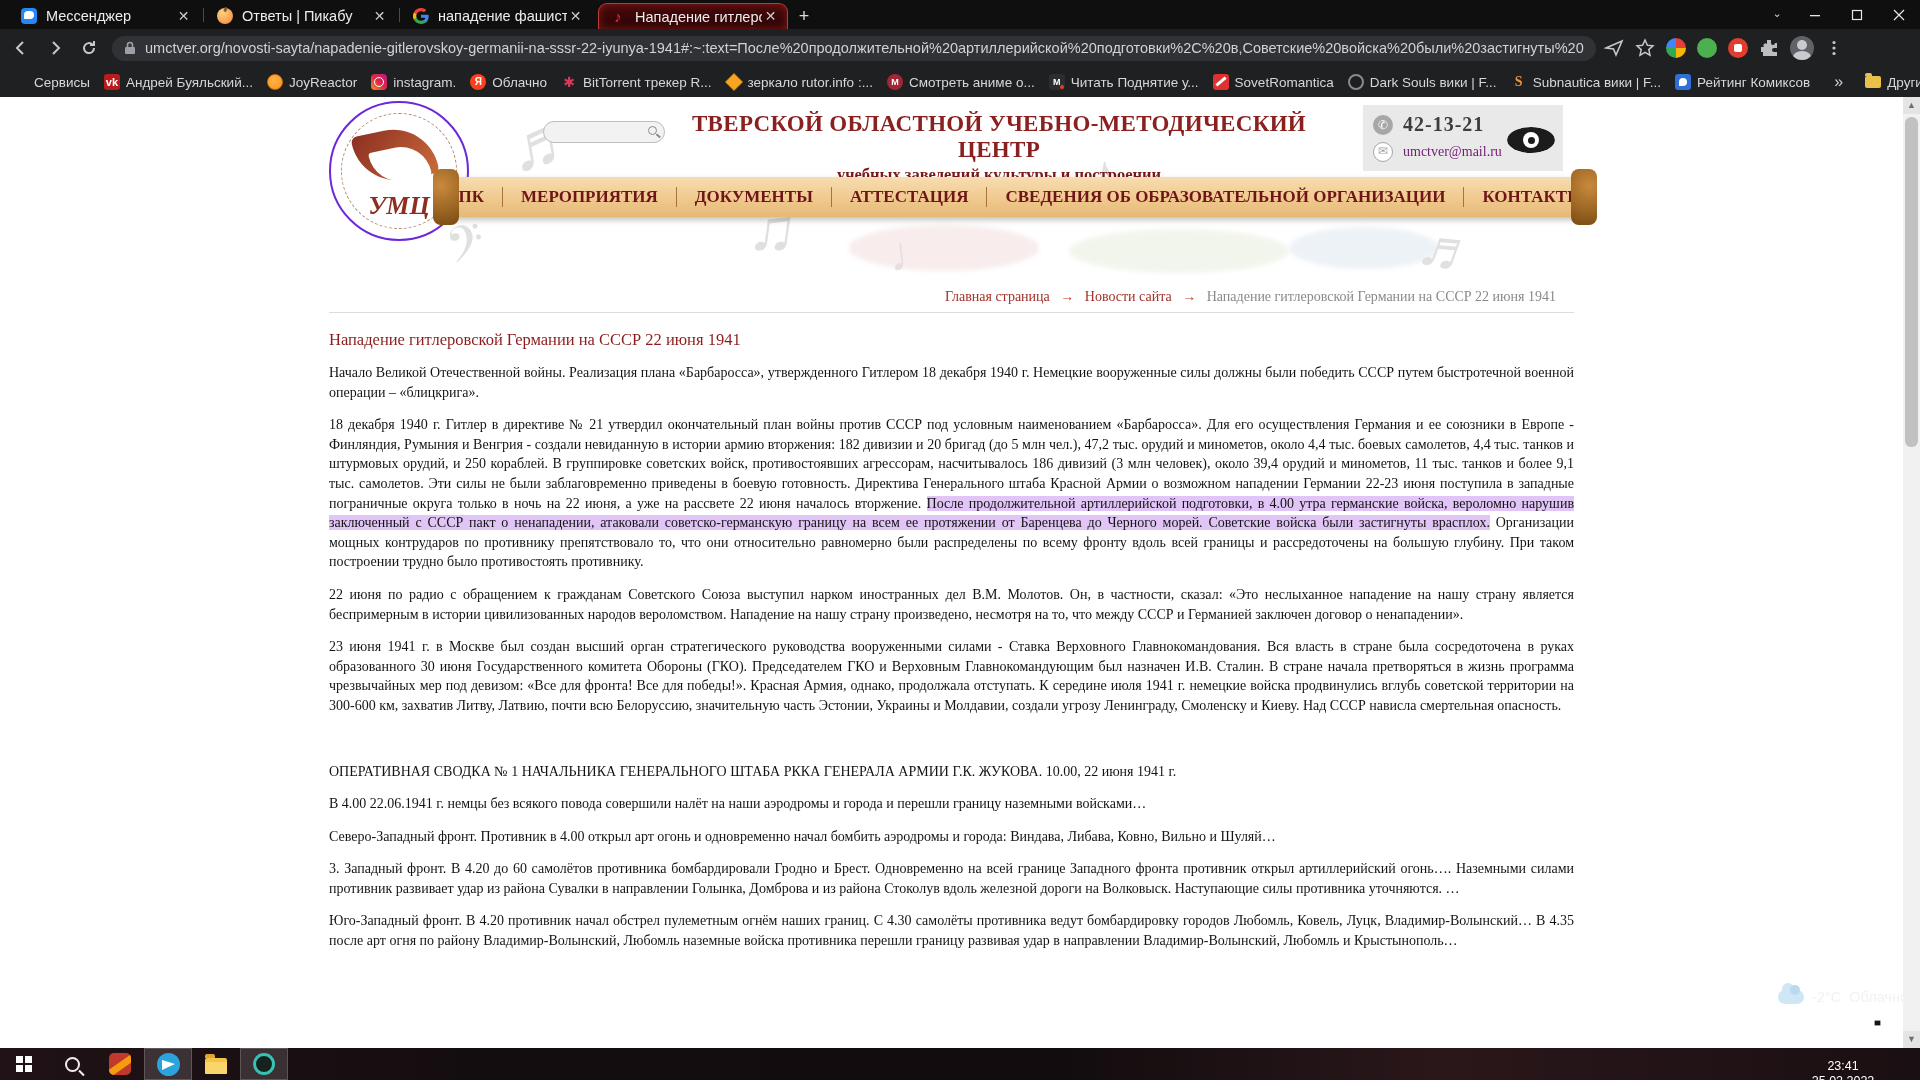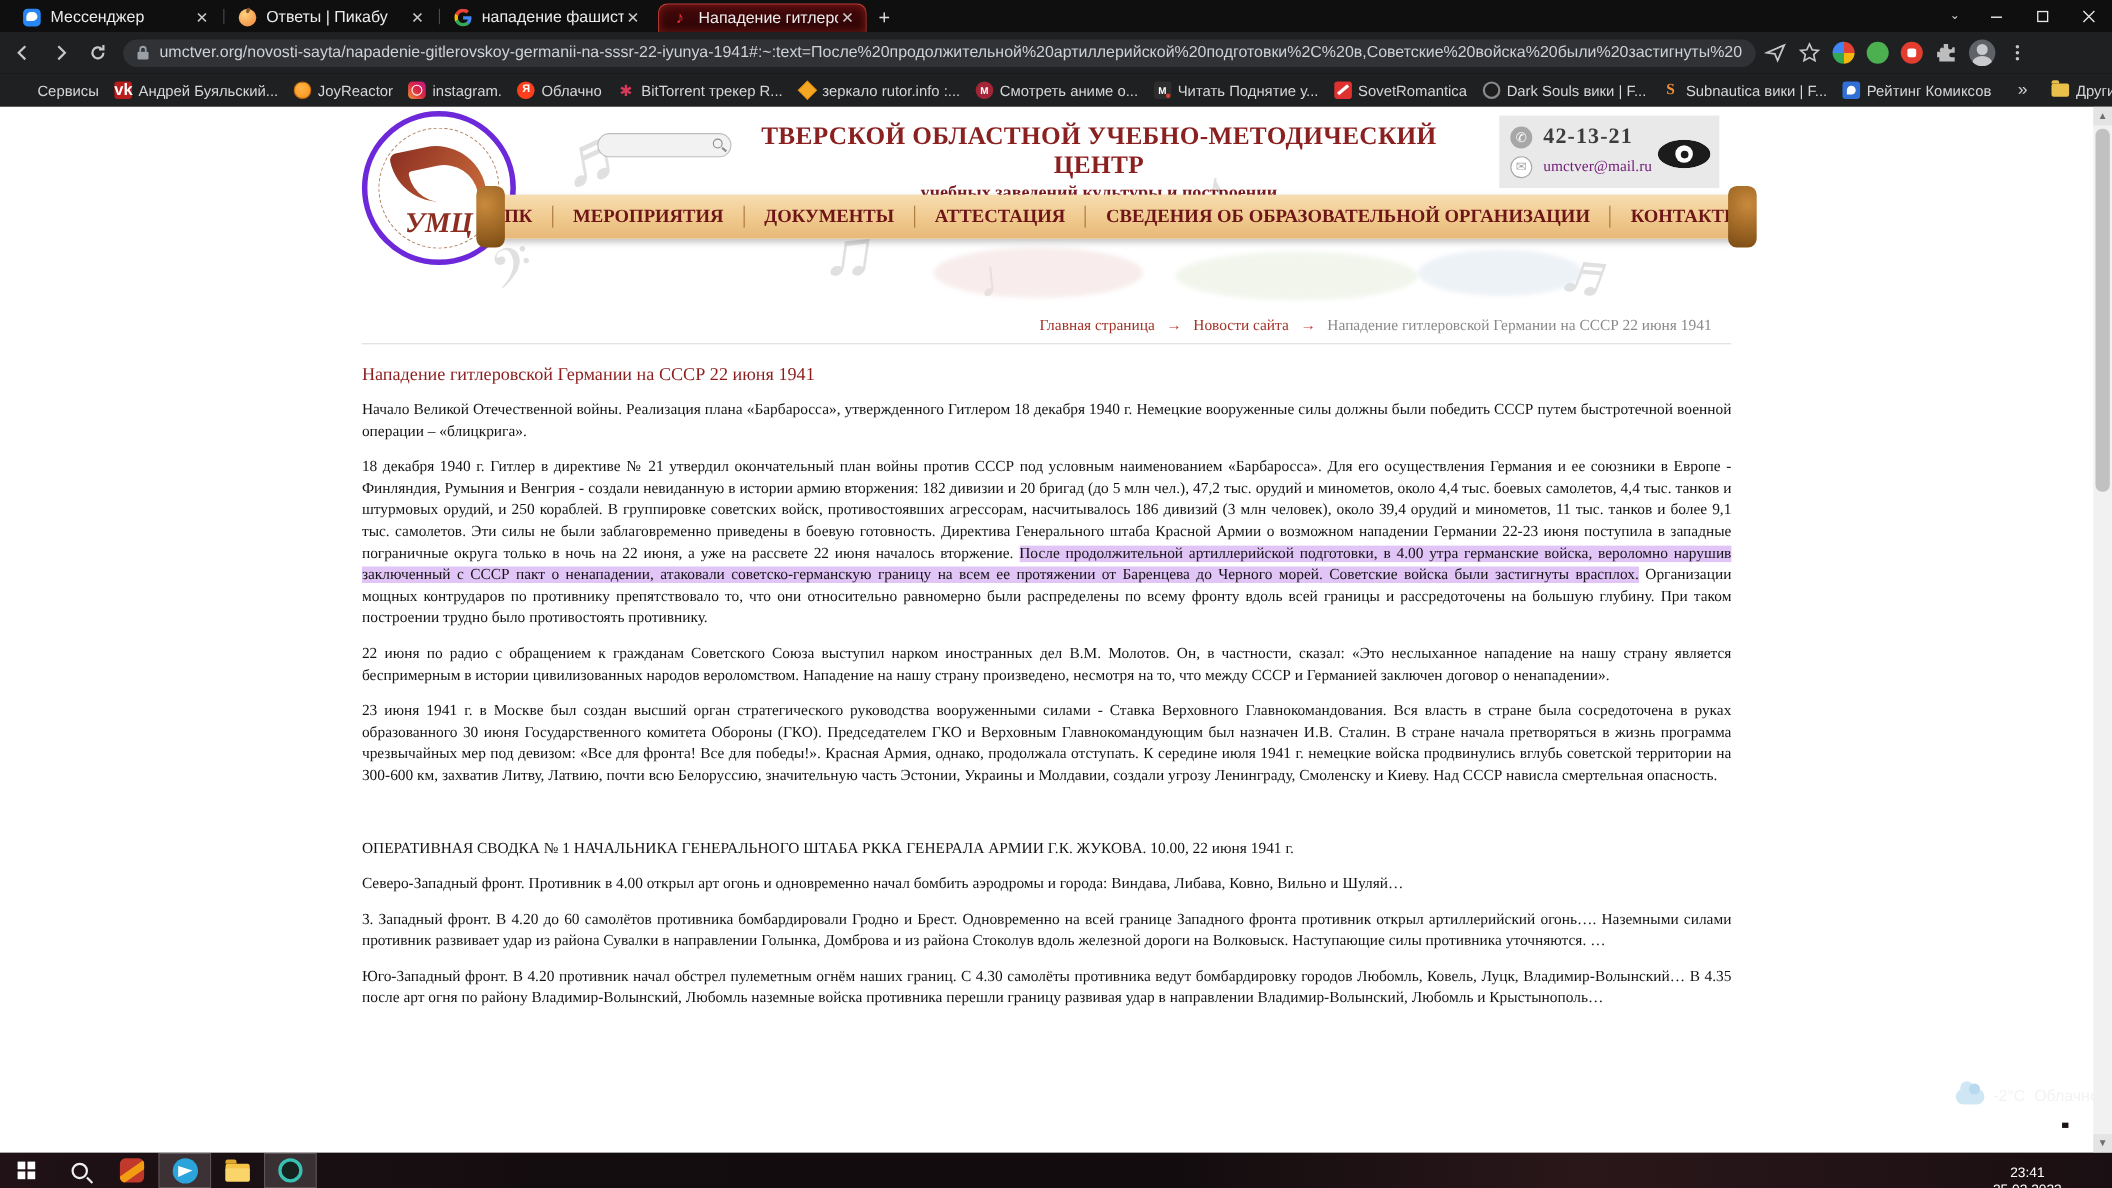--- a/index.html
+++ b/index.html
@@ -50,21 +50,21 @@
   .avatar::after { content:""; position:absolute; left:3px; top:15px; width:18px; height:12px; border-radius:50%; background:#c8cace; }
 
   
   .bookmarks { position:absolute; top:67px; left:0; width:1920px; height:30px; background:#1f2022;
         display:flex; align-items:center; padding-left:12px; color:#d6d7d8; font-size:13.5px; overflow:hidden; }
   .bm { display:flex; align-items:center; margin-right:14px; white-space:nowrap; flex:0 0 auto; }
   .bm .bm-ic { width:16px; height:16px; margin-right:6px; position:relative; flex:0 0 16px; }
   .bm-grid { width:4px; height:4px; margin:6px; background:#e8442e; border-radius:1px;
      box-shadow:6px 0 0 #f28b1e, 12px 0 0 #e8442e, 0 6px 0 #f28b1e, 6px 6px 0 #e8442e, 12px 6px 0 #f28b1e,
      0 -6px 0 #e8442e, 6px -6px 0 #f28b1e, 12px -6px 0 #e8442e; position:relative; left:-4px; top:4px; }
-  .bm-vk { background:#b91c1c; border-radius:3px; color:#fff; font-size:15px; font-weight:bold;
+  .bm-vk { background:#b91c1c; border-radius:3px; color:#fff; font-size:11px; font-weight:bold;
      text-align:center; line-height:16px; }
   .bm-jr { background:radial-gradient(circle at 40% 35%,#ffb347,#f7931e); border-radius:50%; border:1px solid #c96f0d; }
   .bm-ig { background:linear-gradient(45deg,#f09433,#dc2743,#bc1888); border-radius:4px; }
   .bm-ig::after { content:""; position:absolute; inset:3px; border:1.5px solid #fff; border-radius:50%; }
   .bm-ya { background:#fc3f1d; border-radius:50%; color:#fff; font-size:10px; font-weight:bold; text-align:center; line-height:16px; }
   .bm-bt { color:#d63a57; font-size:14px; line-height:16px; text-align:center; }
   .bm-rutor { background:#f5a623; border:1px solid #d88400; transform:rotate(45deg) scale(.78); }
   .bm-anime { background:#a32638; border-radius:50%; color:#fff; font-size:9px; font-weight:bold; text-align:center; line-height:16px; }
   .bm-manga { background:#2d2d2d; border-radius:3px; color:#fff; font-size:9px; font-weight:bold; text-align:center; line-height:16px; }
   .bm-manga::after { content:""; position:absolute; right:1px; bottom:1px; width:4px; height:4px; background:#e23d2e; border-radius:50%; }
@@ -83,21 +83,21 @@
   
   .viewport { position:absolute; top:97px; left:0; width:1920px; height:951px; background:#fff; overflow:hidden; }
   .content { position:absolute; left:329px; top:0; width:1245px; font-family:"Liberation Serif", serif; }
 
   
   .site-header { position:relative; height:182px; }
   .decor { position:absolute; color:#e0e0e0; user-select:none; }
   .blob { position:absolute; border-radius:50%; filter:blur(2px); }
 
   .logo { position:absolute; left:0; top:4px; width:140px; height:140px; border-radius:50%;
-      border:5px solid #6d28d9; background:#fff; overflow:hidden; }
+      border:2px solid #6d28d9; background:#fff; overflow:hidden; }
   .logo .ring { position:absolute; inset:10px; border:1px dashed #b58a6e; border-radius:50%; }
   .logo .shape1 { position:absolute; left:24px; top:26px; width:80px; height:52px;
       background:linear-gradient(135deg,#8c2f22,#c96a3a); border-radius:8px 60px 8px 60px; transform:rotate(-12deg); }
   .logo .shape2 { position:absolute; left:40px; top:44px; width:58px; height:34px; background:#fff;
       border-radius:4px 40px 4px 40px; transform:rotate(-12deg); }
   .logo .umc { position:absolute; left:0; right:0; bottom:18px; text-align:center; color:#8c2f22;
       font-style:italic; font-weight:bold; font-size:26px; font-family:"Liberation Serif",serif; }
 
   .site-search { position:absolute; left:214px; top:24px; width:122px; height:22px; background:#f2f2f2;
       border:1px solid #bdbdbd; border-radius:11px; }
@@ -419,20 +419,21 @@
       <div class="rule"></div>
 
       <div class="article">
         <h1>Нападение гитлеровской Германии на СССР 22 июня 1941</h1>
         <div>
             <p><span>Начало Великой Отечественной войны. Реализация плана «Барбаросса», утвержденного Гитлером 18 декабря 1940 г. Немецкие вооруженные силы должны были победить СССР путем быстротечной военной операции – «блицкрига».</span></p>
             <p><span>18 декабря 1940 г. Гитлер в директиве № 21 утвердил окончательный план войны против СССР под условным наименованием «Барбаросса». Для его осуществления Германия и ее союзники в Европе - Финляндия, Румыния и Венгрия - создали невиданную в истории армию вторжения: 182 дивизии и 20 бригад (до 5 млн чел.), 47,2 тыс. орудий и минометов, около 4,4 тыс. боевых самолетов, 4,4 тыс. танков и штурмовых орудий, и 250 кораблей. В группировке советских войск, противостоявших агрессорам, насчитывалось 186 дивизий (3 млн человек), около 39,4 орудий и минометов, 11 тыс. танков и более 9,1 тыс. самолетов.  Эти силы не были заблаговременно приведены  в боевую готовность. Директива Генерального штаба Красной Армии о возможном нападении Германии 22-23 июня  поступила в западные пограничные округа только в ночь на 22 июня, а уже на рассвете 22 июня началось вторжение. </span><mark>После продолжительной артиллерийской подготовки, в 4.00 утра германские войска, вероломно нарушив заключенный с СССР пакт о ненападении, атаковали советско-германскую границу на всем ее протяжении от Баренцева до Черного морей. Советские войска были застигнуты врасплох.</mark><span> Организации мощных контрударов по противнику препятствовало то, что они относительно равномерно были распределены по всему фронту вдоль всей границы и рассредоточены на большую глубину. При таком построении трудно было противостоять противнику.</span></p>
             <p><span> 22 июня по радио с обращением к гражданам Советского Союза выступил нарком иностранных дел В.М. Молотов. Он, в частности, сказал: «Это неслыханное нападение на нашу страну является беспримерным в истории цивилизованных народов вероломством. Нападение на нашу страну произведено, несмотря на то, что между СССР и Германией заключен договор о ненападении».</span></p>
             <p><span>23 июня 1941 г. в Москве был создан высший орган стратегического руководства вооруженными силами - Ставка Верховного Главнокомандования. Вся власть в стране была сосредоточена в руках образованного 30 июня Государственного комитета Обороны (ГКО). Председателем ГКО и Верховным Главнокомандующим был назначен И.В. Сталин. В стране начала претворяться в жизнь программа чрезвычайных мер под девизом: «Все для фронта! Все для победы!». Красная Армия, однако, продолжала отступать. К середине июля 1941 г. немецкие войска продвинулись вглубь советской территории на 300-600 км, захватив Литву, Латвию, почти всю Белоруссию, значительную часть Эстонии, Украины и Молдавии, создали угрозу Ленинграду, Смоленску и Киеву. Над СССР нависла смертельная опасность.</span></p>
             <p class="gap-before"><span>ОПЕРАТИВНАЯ СВОДКА № 1 НАЧАЛЬНИКА ГЕНЕРАЛЬНОГО ШТАБА РККА ГЕНЕРАЛА АРМИИ Г.К. ЖУКОВА. 10.00, 22 июня 1941 г.</span></p>
+            <p><span>В 4.00 22.06.1941 г. немцы без всякого повода совершили налёт на наши аэродромы и города и перешли границу наземными войсками…</span></p>
             <p class="tight"><span>Северо-Западный фронт. Противник в 4.00 открыл арт огонь и одновременно начал бомбить аэродромы и города: Виндава, Либава, Ковно, Вильно и Шуляй…</span></p>
             <p><span>3. Западный фронт. В 4.20 до 60 самолётов противника бомбардировали Гродно и Брест. Одновременно на всей границе Западного фронта противник открыл артиллерийский огонь…. Наземными силами противник развивает удар из района Сувалки в направлении Голынка, Домброва и из района Стоколув вдоль железной дороги на Волковыск. Наступающие силы противника уточняются. …</span></p>
             <p><span>Юго-Западный фронт. В 4.20 противник начал обстрел пулеметным огнём наших границ. С 4.30 самолёты противника ведут бомбардировку городов Любомль, Ковель, Луцк, Владимир-Волынский… В 4.35 после арт огня по району Владимир-Волынский, Любомль наземные войска противника перешли границу развивая удар в направлении Владимир-Волынский, Любомль и Крыстынополь…</span></p>
           </div>
       </div>
     </div>
 
     <div class="scrollbar">
       <div class="sb-arrow" style="top:0">▲</div>
       <div class="sb-thumb"></div>

